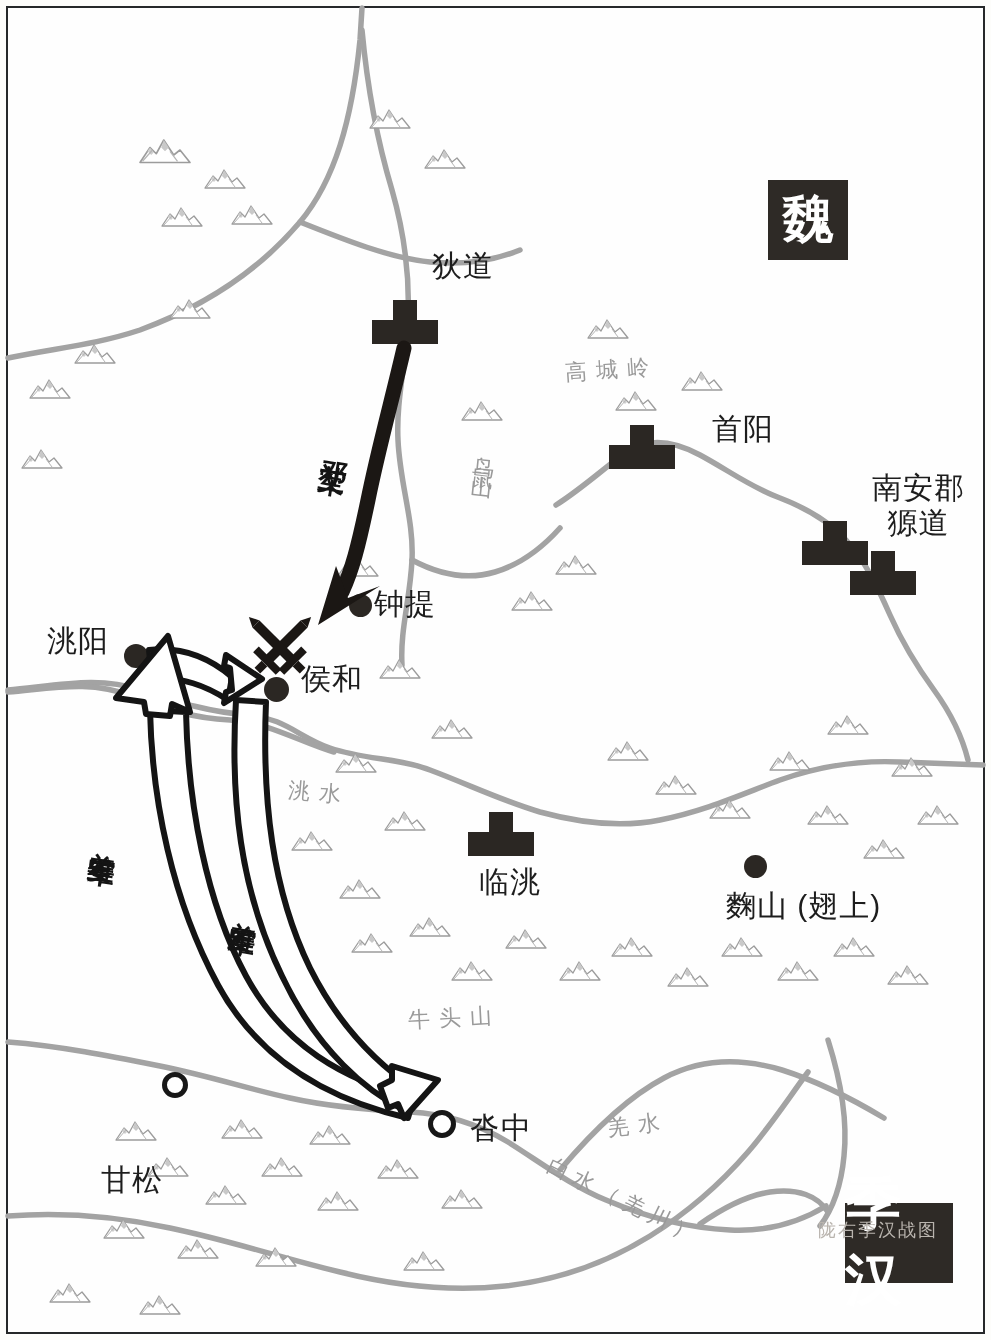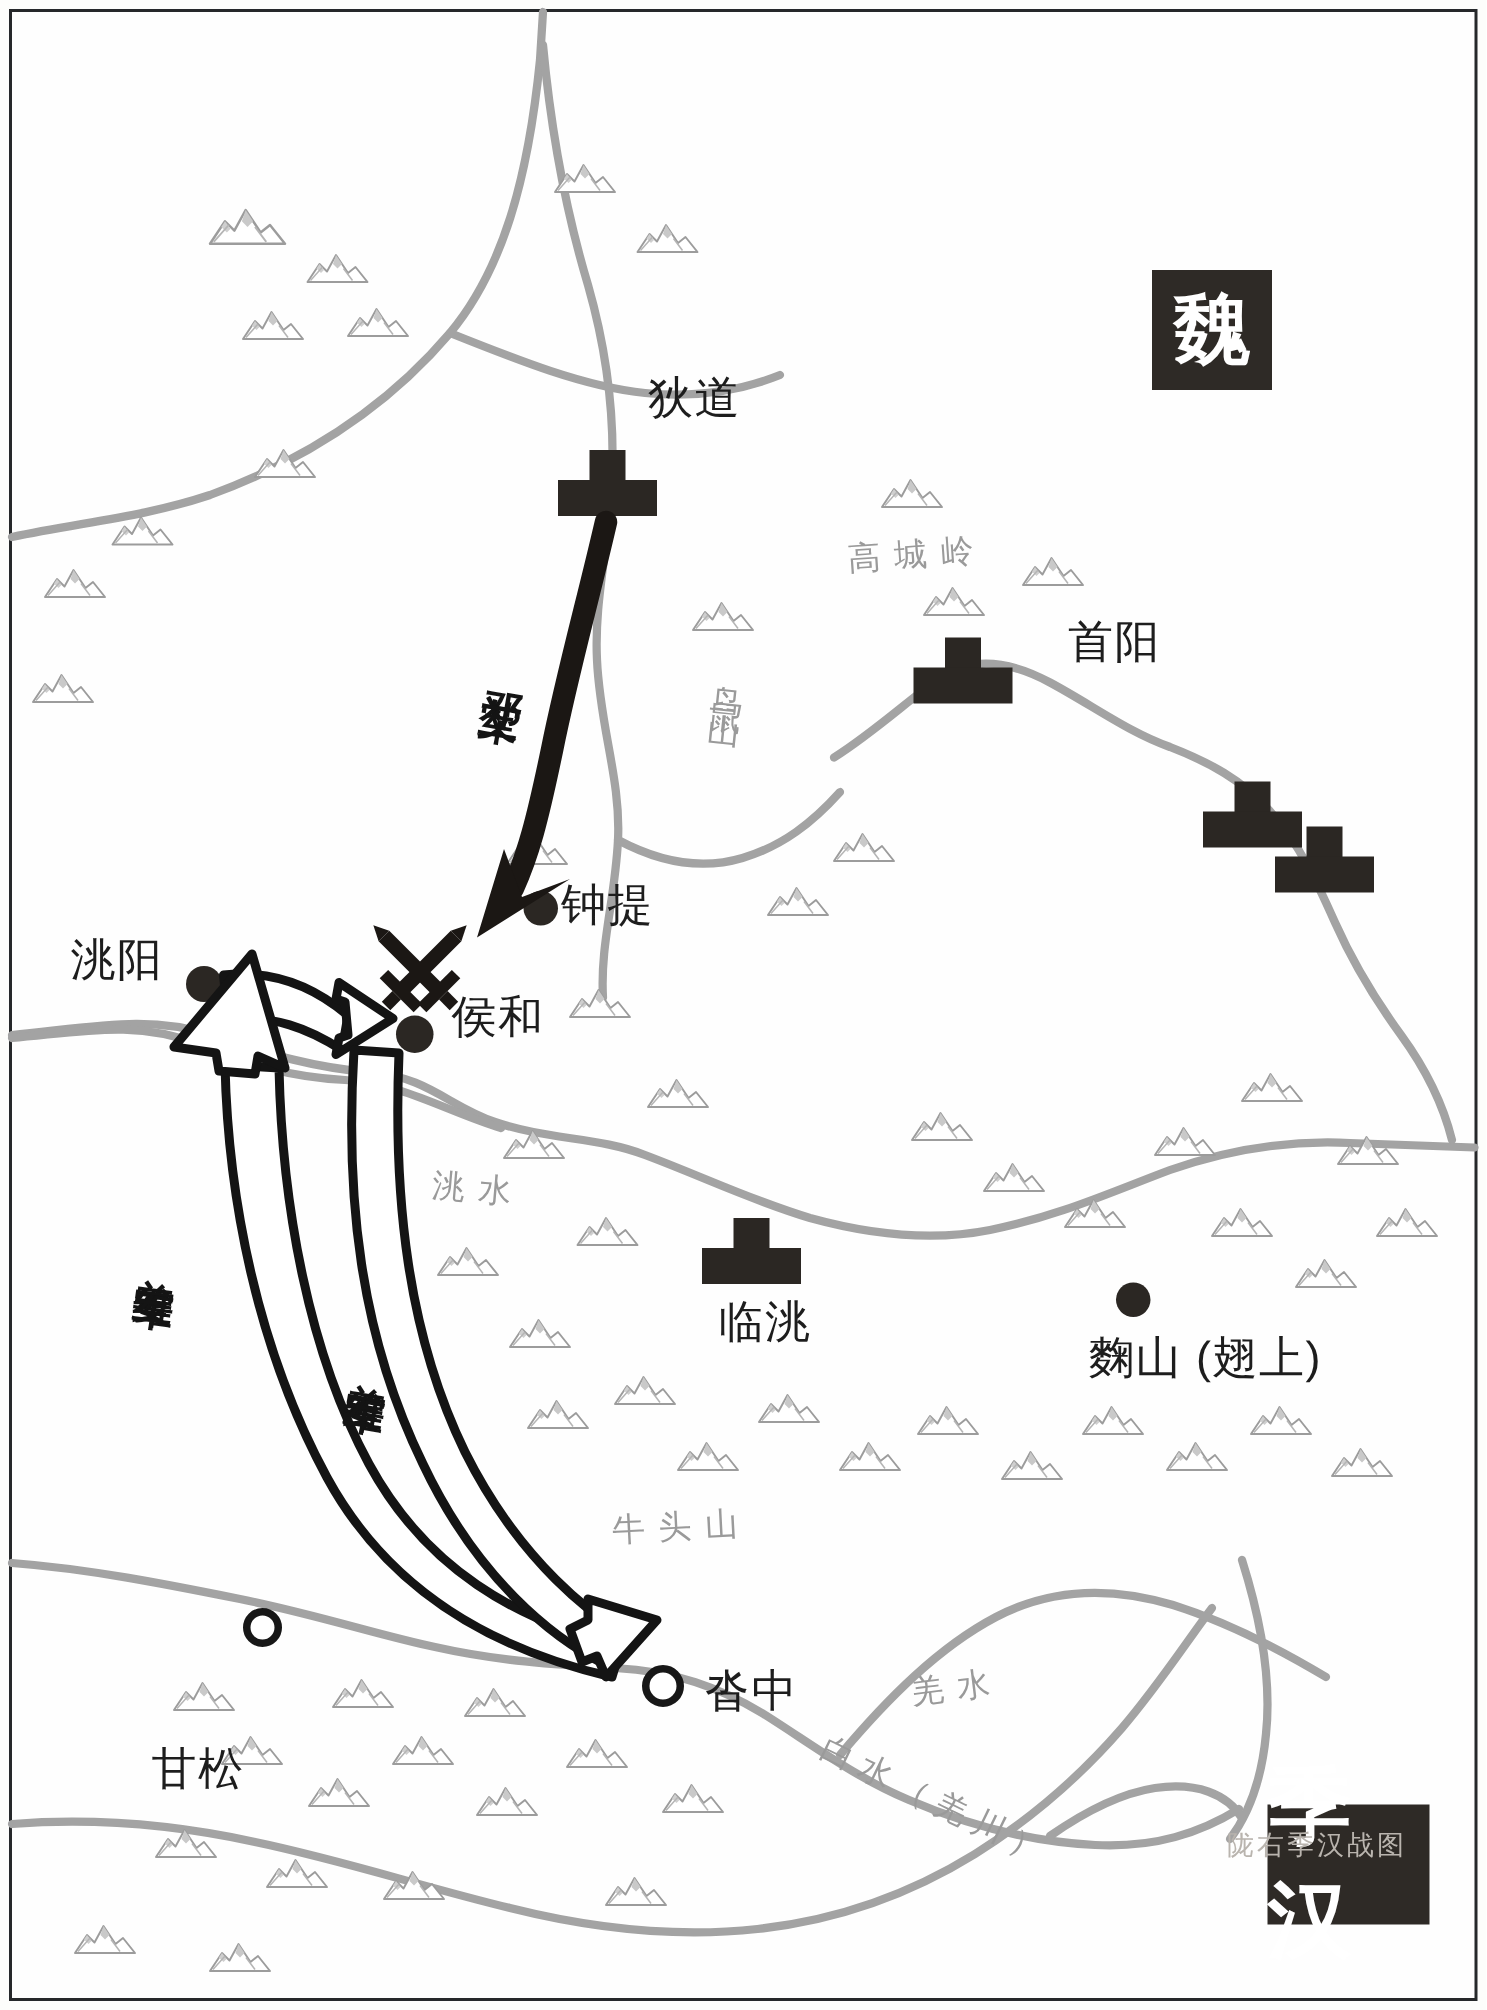--- a/index.html
+++ b/index.html
@@ -256,20 +256,22 @@
         <rect x="-5" y="-34" width="10" height="50" fill="#1b1714"></rect>
         <path d="M-5,-34 L0,-44 L5,-34 Z" fill="#1b1714"></path>
         <rect x="-16" y="14" width="32" height="8" fill="#1b1714"></rect>
         <rect x="-4" y="22" width="8" height="10" fill="#1b1714"></rect>
       </g>
     </g>
   </svg>
 
   <div class="lbl lbl-city" style="left:432px;top:250px;">狄道</div>
   <div class="lbl lbl-city" style="left:712px;top:413px;">首阳</div>
+  <div class="lbl lbl-city-2" style="left:872px;top:470px;">南安郡
+獂道</div>
   <div class="lbl lbl-city" style="left:479px;top:866px;">临洮</div>
   <div class="lbl lbl-city" style="left:374px;top:588px;">钟提</div>
   <div class="lbl lbl-city" style="left:47px;top:605px;margin-top:20px;">洮阳</div>
   <div class="lbl lbl-city" style="left:301px;top:663px;">侯和</div>
   <div class="lbl lbl-city" style="left:726px;top:890px;">麴山 (翅上)</div>
   <div class="lbl lbl-city" style="left:101px;top:1120px;margin-top:44px;">甘松</div>
   <div class="lbl lbl-city" style="left:470px;top:1112px;">沓中</div>
 
   <div class="lbl-terrain" style="left:565px;top:355px;transform:rotate(-4deg);">高城岭</div>
   <div class="lbl-terrain vert" style="left:470px;top:440px;transform:rotate(6deg);">鸟鼠山</div>

